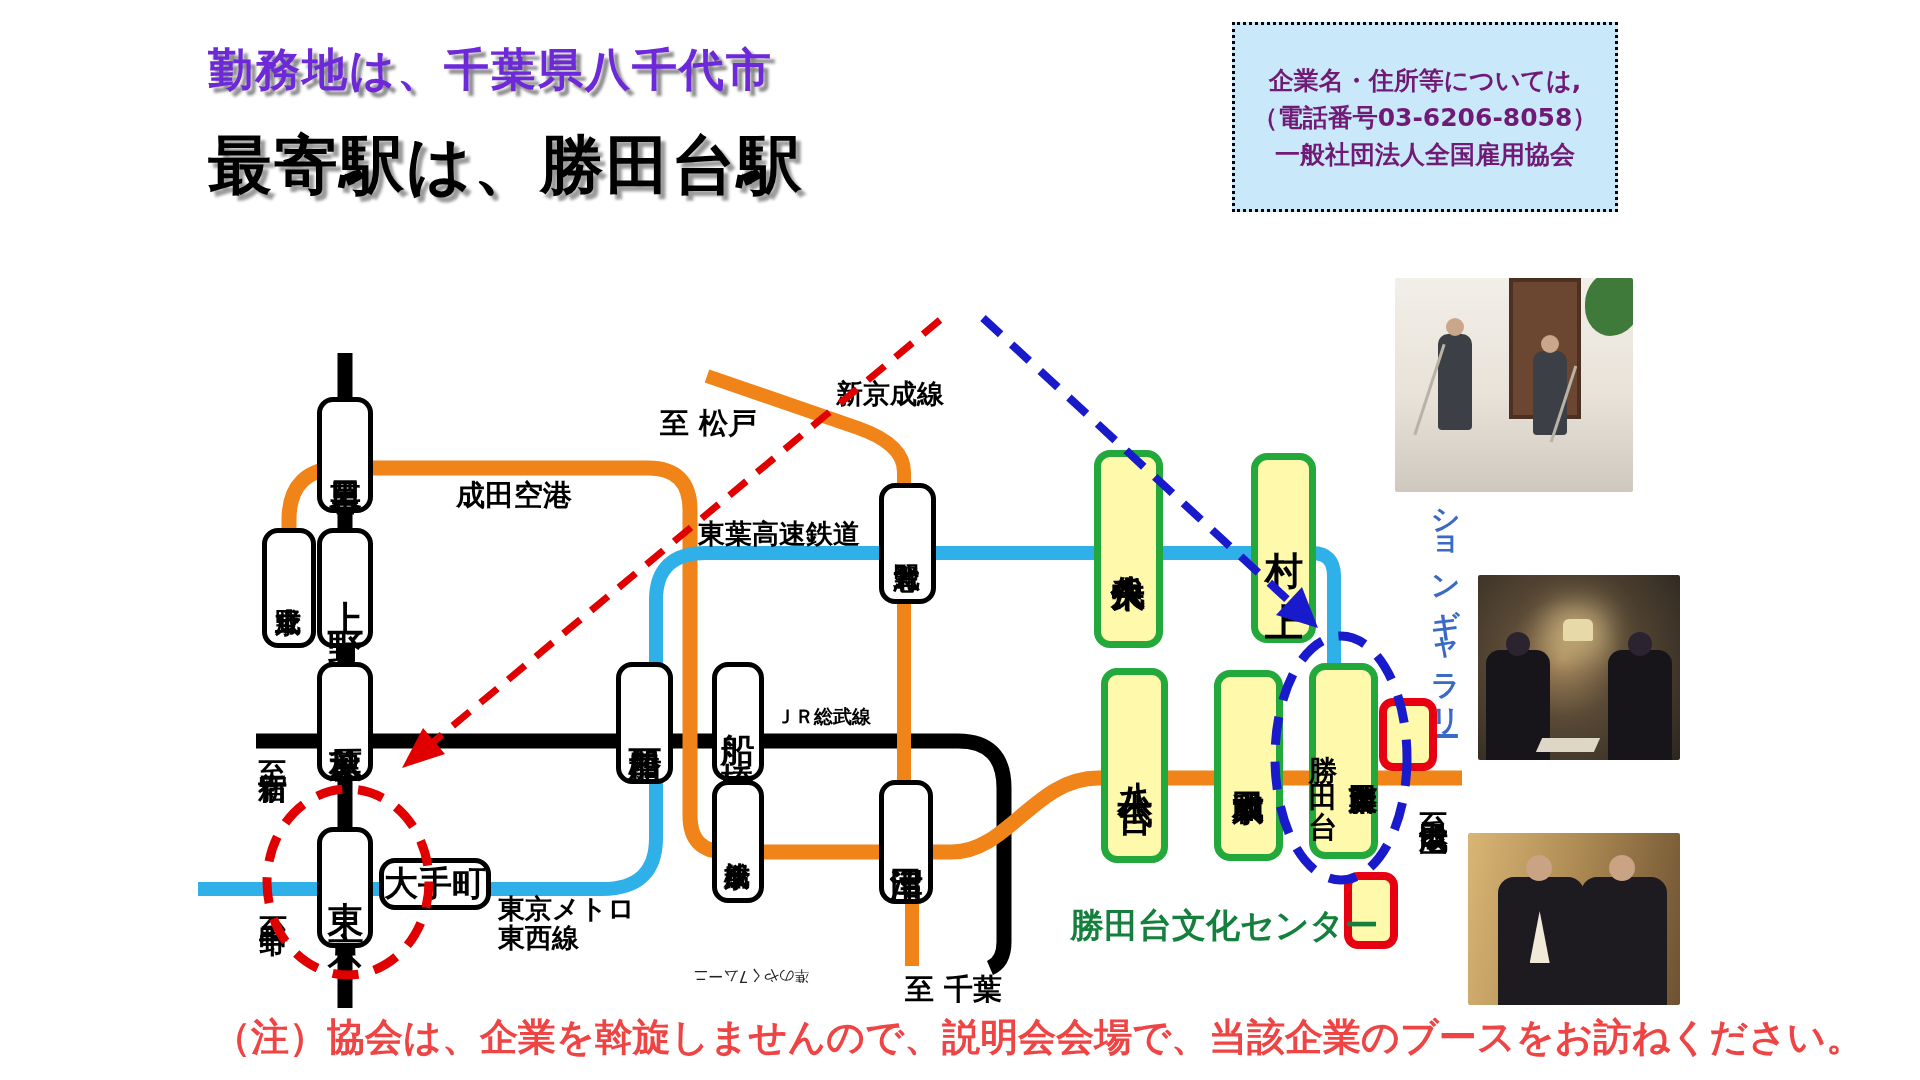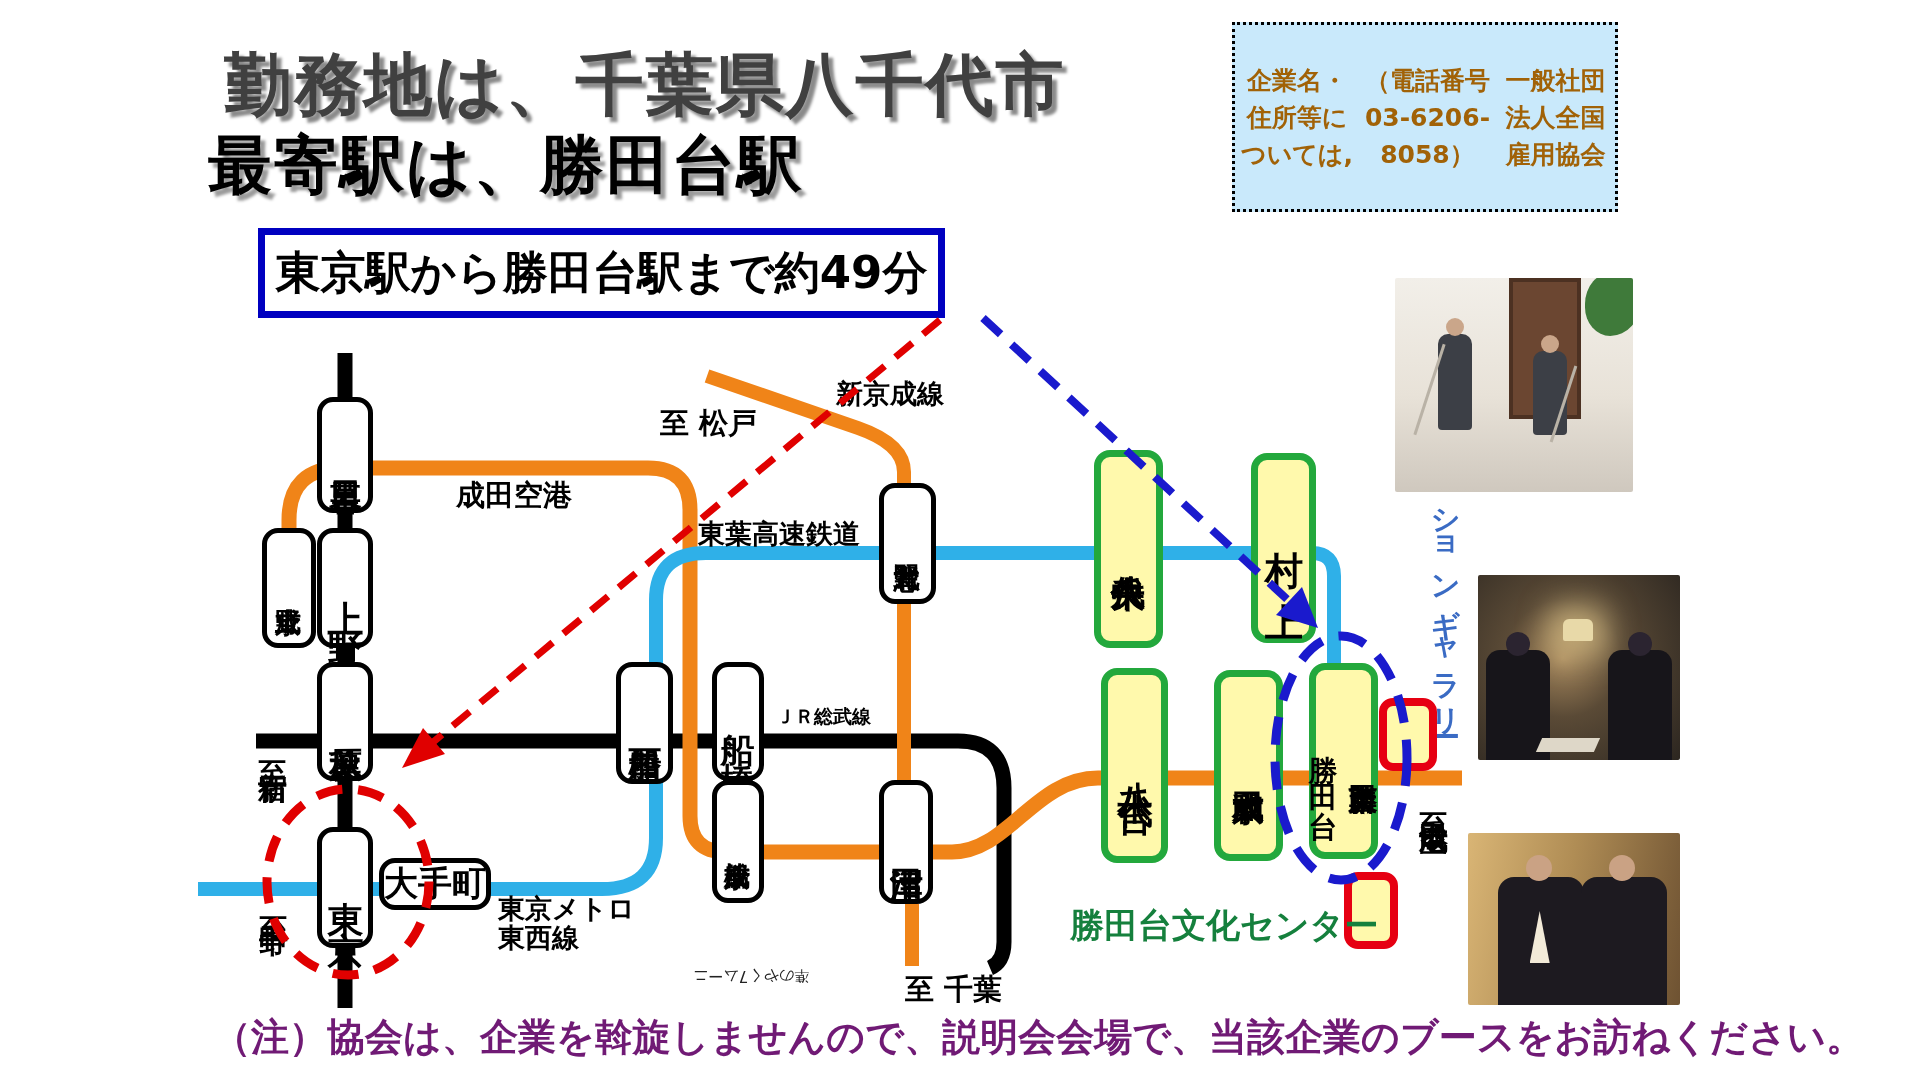--- a/index.html
+++ b/index.html
@@ -4,51 +4,51 @@
 <style>
   html,body{margin:0;padding:0;background:#fff;}
   #stage{position:relative;width:1920px;height:1080px;background:#ffffff;overflow:hidden;
          font-family:"DejaVu Sans","Liberation Sans",sans-serif;}
   .abs{position:absolute;}
   svg{position:absolute;left:0;top:0;}
   #rails{z-index:1;}
   #anno{z-index:6;pointer-events:none;}
 
   
-  .title1{left:224px;top:40px;font-size:68px;font-weight:bold;color:#404040;
+  .title1{left:208px;top:40px;font-size:45px;font-weight:bold;color:#6d28d9;
           text-shadow:5px 5px 3px #8a8a8a;letter-spacing:2px;z-index:2;}
   .title2{left:208px;top:122px;font-size:64px;font-weight:bold;color:#000;
           text-shadow:5px 5px 3px #9a9a9a;letter-spacing:2px;z-index:2;}
 
   
   .timebox{left:258px;top:228px;width:687px;height:90px;background:#fff;
            border:7px solid #0000c0;box-sizing:border-box;z-index:2;
            display:flex;align-items:center;justify-content:center;
            font-size:45px;font-weight:bold;color:#000;}
 
   
   .infobox{left:1232px;top:22px;width:386px;height:190px;background:#c9e9fb;
            border:3px dotted #000;box-sizing:border-box;z-index:2;
-           display:flex;flex-direction:row;align-items:center;justify-content:center;
-           font-size:25px;font-weight:bold;color:#a16207;line-height:37px;text-align:center;}
+           display:flex;flex-direction:column;align-items:center;justify-content:center;
+           font-size:25px;font-weight:bold;color:#701a75;line-height:37px;text-align:center;}
 
   
   .st{background:#fff;border:5px solid #000;border-radius:16px;box-sizing:border-box;
       display:flex;align-items:center;justify-content:center;z-index:3;
       font-weight:600;color:#000;}
   .sty{background:#fff9ac;border:7px solid #23a83c;border-radius:16px;box-sizing:border-box;
       display:flex;align-items:center;justify-content:center;z-index:3;
       font-weight:600;color:#000;}
   .red{background:#fff9ac;border:8px solid #e60012;border-radius:14px;box-sizing:border-box;z-index:4;}
   .vtext{writing-mode:vertical-rl;}
 
   
   .lb{z-index:2;font-weight:600;color:#000;white-space:nowrap;}
   .blue-lb{color:#15803d;}
-  .note{left:213px;top:1012px;font-size:38px;font-weight:bold;color:#701a75;z-index:2;white-space:nowrap;}
+  .note{left:213px;top:1012px;font-size:38px;font-weight:bold;color:#ef4444;z-index:2;white-space:nowrap;}
   .scribble{left:693px;top:966px;font-size:15px;color:#222;transform:rotate(180deg);z-index:2;}
 
   
   .photo{z-index:2;overflow:hidden;border-radius:2px;}
   .ph1{left:1395px;top:278px;width:238px;height:214px;background:linear-gradient(180deg,#f2efe9 0%,#e8e2d8 55%,#cfc8be 100%);}
   .ph1 .door{position:absolute;left:48%;top:0;width:30%;height:66%;background:#6b4631;border:4px solid #4c3122;box-sizing:border-box;}
   .ph1 .plant{position:absolute;right:-8px;top:-6px;width:56px;height:64px;background:#3f7a3a;border-radius:50% 40% 55% 45%;}
   .ph1 .fig{position:absolute;width:34px;height:96px;background:#3c3f46;border-radius:10px 10px 4px 4px;}
   .ph1 .fig:before{content:"";position:absolute;left:8px;top:-16px;width:18px;height:18px;border-radius:50%;background:#caa68a;}
   .ph1 .mop{position:absolute;width:3px;height:95px;background:#b9b2a6;transform:rotate(18deg);}
@@ -77,23 +77,20 @@
 
     <path d="M707 376 L858 428 Q904 444 904 472 V782" fill="none" stroke-width="14" stroke="#f08418"></path>
     <path d="M912 904 V966" fill="none" stroke-width="14" stroke="#f08418"></path>
 
     <path d="M198 889 H602 Q656 889 656 838 V600 Q656 553 706 553 H1312 Q1334 553 1334 576 V664" fill="none" stroke-width="14" stroke="#2fb0e8"></path>
   </svg>
 
   <div class="abs title1">勤務地は、千葉県八千代市</div>
   <div class="abs title2">最寄駅は、勝田台駅</div>
 
-  <div class="abs timebox">
-    <span>東京駅から勝田台駅まで約49分</span>
-  </div>
 
   <div class="abs infobox">
     <div>企業名・住所等については,</div>
     <div>（電話番号03-6206-8058）</div>
     <div>一般社団法人全国雇用協会</div>
   </div>
 
   <div class="abs st" style="left:317px;top:397px;width:56px;height:116px;font-size:33px;">
       <span class="vtext">日暮里</span>
     </div>

